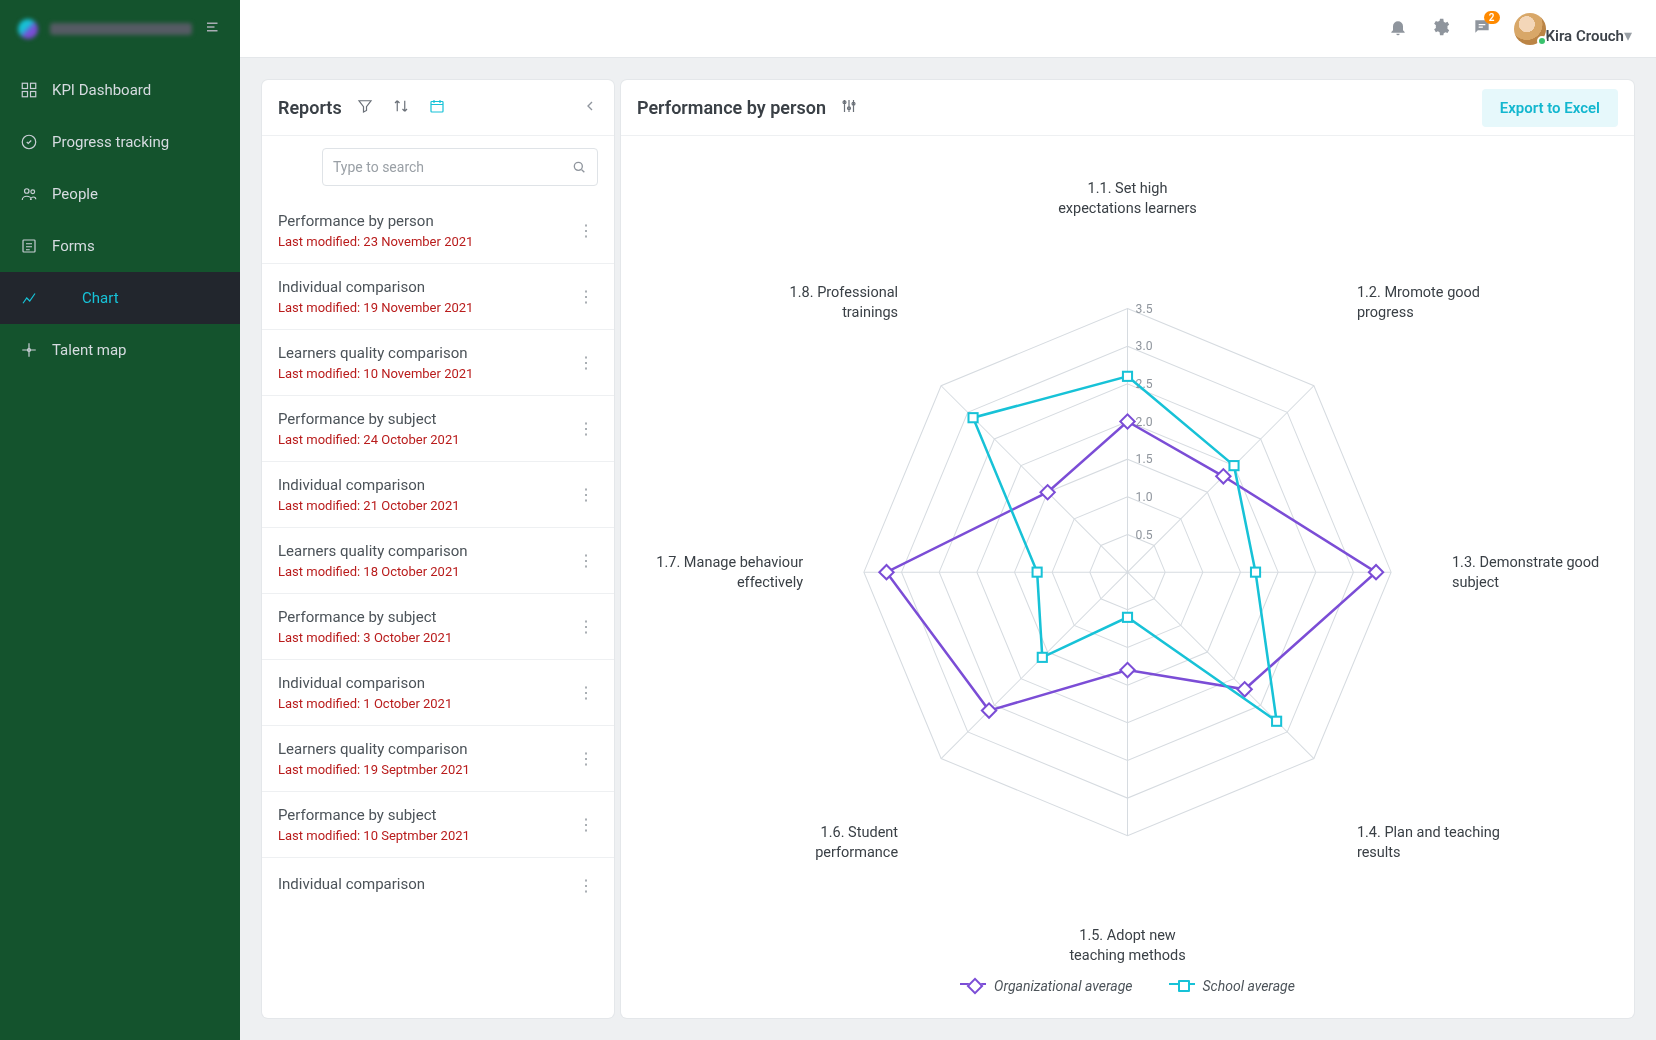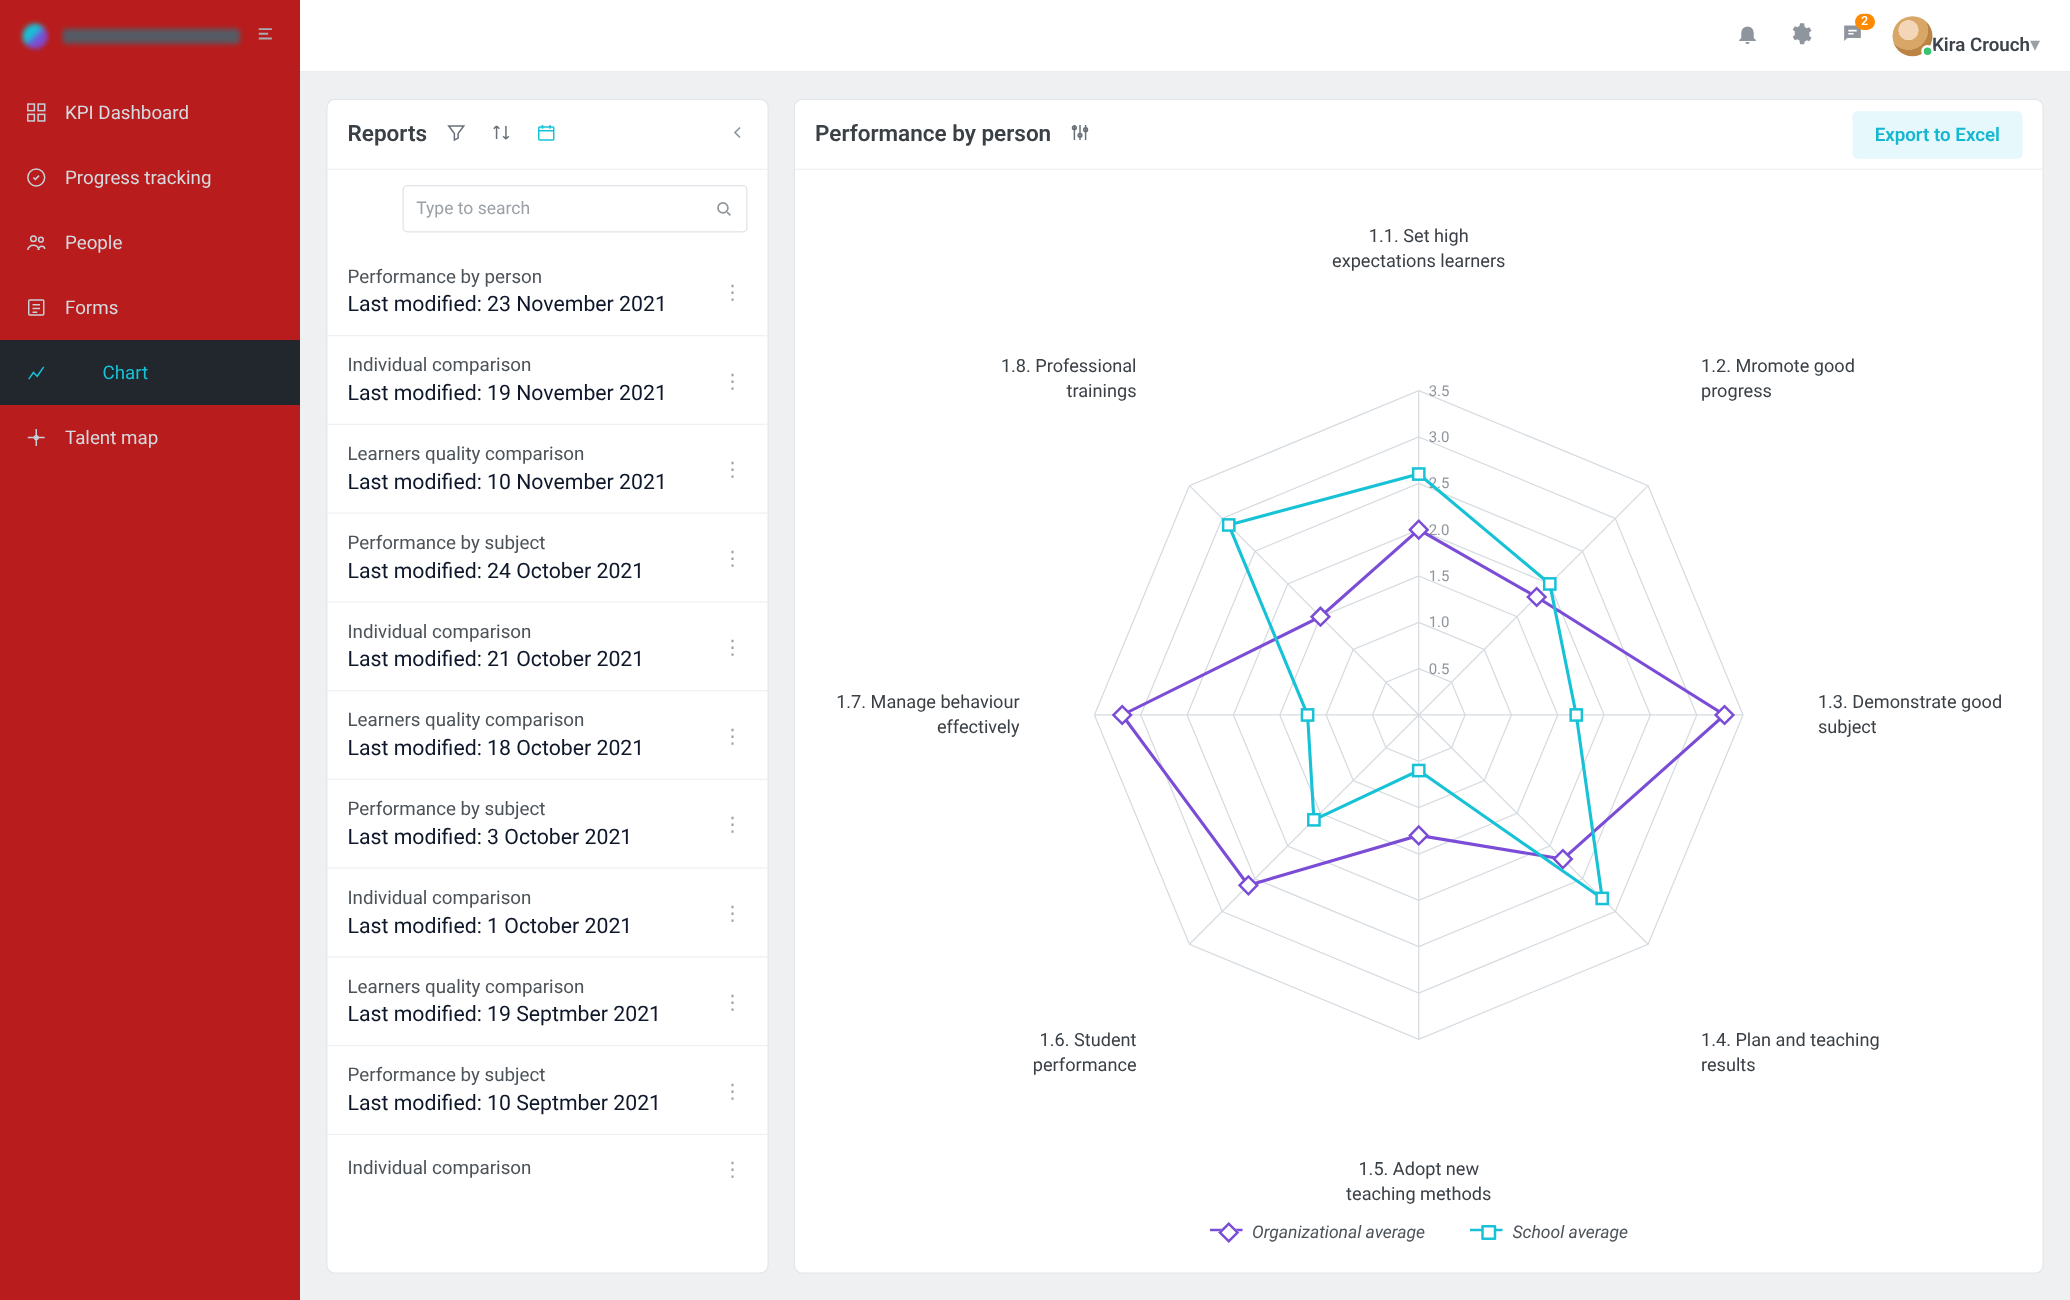--- a/index.html
+++ b/index.html
@@ -1,20 +1,20 @@
 <!DOCTYPE html>
 <html><head>
 <meta charset="utf-8">
 <style>
   *{box-sizing:border-box;margin:0;padding:0;font-family:-apple-system,BlinkMacSystemFont,"Segoe UI",Roboto,Arial,sans-serif;}
   html,body{height:100%;}
   body{display:flex;background:#eef0f2;color:#2d3436;overflow:hidden;width:1656px;height:1040px;}
 
   
-  .sidebar{width:240px;background:#b91c1c;color:#c9cfd6;display:flex;flex-direction:column;flex-shrink:0;}
+  .sidebar{width:240px;background:#14532d;color:#c9cfd6;display:flex;flex-direction:column;flex-shrink:0;}
   .brand-row{display:flex;align-items:center;height:58px;padding:0 18px;gap:12px;}
   .brand-logo{width:20px;height:20px;background:linear-gradient(135deg,#17c2d7 40%,#7b4dd6 60%);border-radius:50%;filter:blur(2px);}
   .brand-text{flex:1;height:12px;background:#555b64;border-radius:3px;filter:blur(2px);}
   .brand-menu{color:#a8adb4;cursor:pointer;}
   .nav{padding-top:6px;}
   .nav-item{display:flex;align-items:center;gap:14px;height:52px;padding:0 20px;font-size:15px;cursor:pointer;color:#d6dbe0;}
   .nav-item.active{background:#22262d;color:#17c2d7;gap:44px;}
   .nav-ico{width:18px;height:18px;display:flex;align-items:center;justify-content:center;}
   .nav-ico svg{width:18px;height:18px;stroke:#c9cfd6;fill:none;stroke-width:1.6;}
   .nav-item.active .nav-ico svg{stroke:#17c2d7;}
@@ -24,21 +24,21 @@
   .topbar{height:58px;background:#fff;display:flex;align-items:center;justify-content:flex-end;padding:0 24px;gap:22px;border-bottom:1px solid #e4e7ea;}
   .top-ico{color:#8f959d;cursor:pointer;position:relative;}
   .top-ico svg{width:20px;height:20px;fill:#8f959d;}
   .badge{position:absolute;top:-6px;right:-8px;background:#ff8a00;color:#fff;border-radius:8px;font-size:10px;padding:1px 5px;font-weight:600;}
   .avatar{width:32px;height:32px;border-radius:50%;background:radial-gradient(circle at 40% 35%,#f3d6b8 28%,#d8a768 29% 55%,#bb8445 56%);position:relative;}
   .presence{position:absolute;right:-1px;bottom:-1px;width:10px;height:10px;border-radius:50%;background:#39c26d;border:2px solid #fff;}
   .user{display:flex;align-items:flex-end;cursor:pointer;}
   .user-name{font-weight:600;color:#3d434a;font-size:15px;}
   .chev{color:#9aa0a6;}
 
-  .content{flex:1;display:flex;gap:22px;padding:22px;overflow:hidden;}
+  .content{flex:1;display:flex;gap:7px;padding:22px;overflow:hidden;}
 
   
   .panel{background:#fff;border-radius:6px;box-shadow:0 0 0 1px #e4e7ea;display:flex;flex-direction:column;}
   .reports{width:352px;flex-shrink:0;}
   .panel-head{display:flex;align-items:center;height:56px;padding:0 16px;gap:10px;border-bottom:1px solid #eef0f2;}
   .panel-title{font-size:18px;font-weight:600;color:#3a4046;flex-shrink:0;}
   .head-ico{color:#6a7078;cursor:pointer;padding:4px;}
   .head-ico svg{width:18px;height:18px;stroke:#6a7078;fill:none;stroke-width:1.6;}
   .head-ico.on svg{stroke:#17c2d7;}
   .spacer{flex:1;}
@@ -50,21 +50,21 @@
   .search input::placeholder{color:#9aa0a6;}
   .search svg{width:16px;height:16px;stroke:#8f959d;fill:none;stroke-width:2;}
 
   .list{flex:1;overflow-y:auto;}
   .list::-webkit-scrollbar{width:8px;}
   .list::-webkit-scrollbar-thumb{background:#c9cfd6;border-radius:4px;}
   .report{border-top:1px solid #eef0f2;padding:14px 16px;display:flex;align-items:center;gap:8px;cursor:pointer;}
   .report:first-child{border-top:none;}
   .r-text{flex:1;}
   .r-title{font-size:15px;color:#4c5359;margin-bottom:4px;}
-  .r-sub{font-size:17px;color:#0f172a;}
+  .r-sub{font-size:13px;color:#b91c1c;}
   .dots{color:#9aa0a6;cursor:pointer;padding:4px;}
 
   
   .chart-panel{flex:1;min-width:0;}
   .export{background:#e6f8fb;color:#13b7cf;border:none;border-radius:4px;font-size:15px;font-weight:600;padding:10px 18px;cursor:pointer;}
   .chart-body{flex:1;position:relative;padding:18px 30px 24px;display:flex;flex-direction:column;}
   .radar-wrap{flex:1;position:relative;}
   .legend{display:flex;justify-content:center;gap:36px;padding-top:8px;}
   .leg{display:flex;align-items:flex-start;gap:8px;font-size:14px;color:#4c5359;font-style:italic;}
   .leg-mark{width:26px;height:12px;position:relative;}

